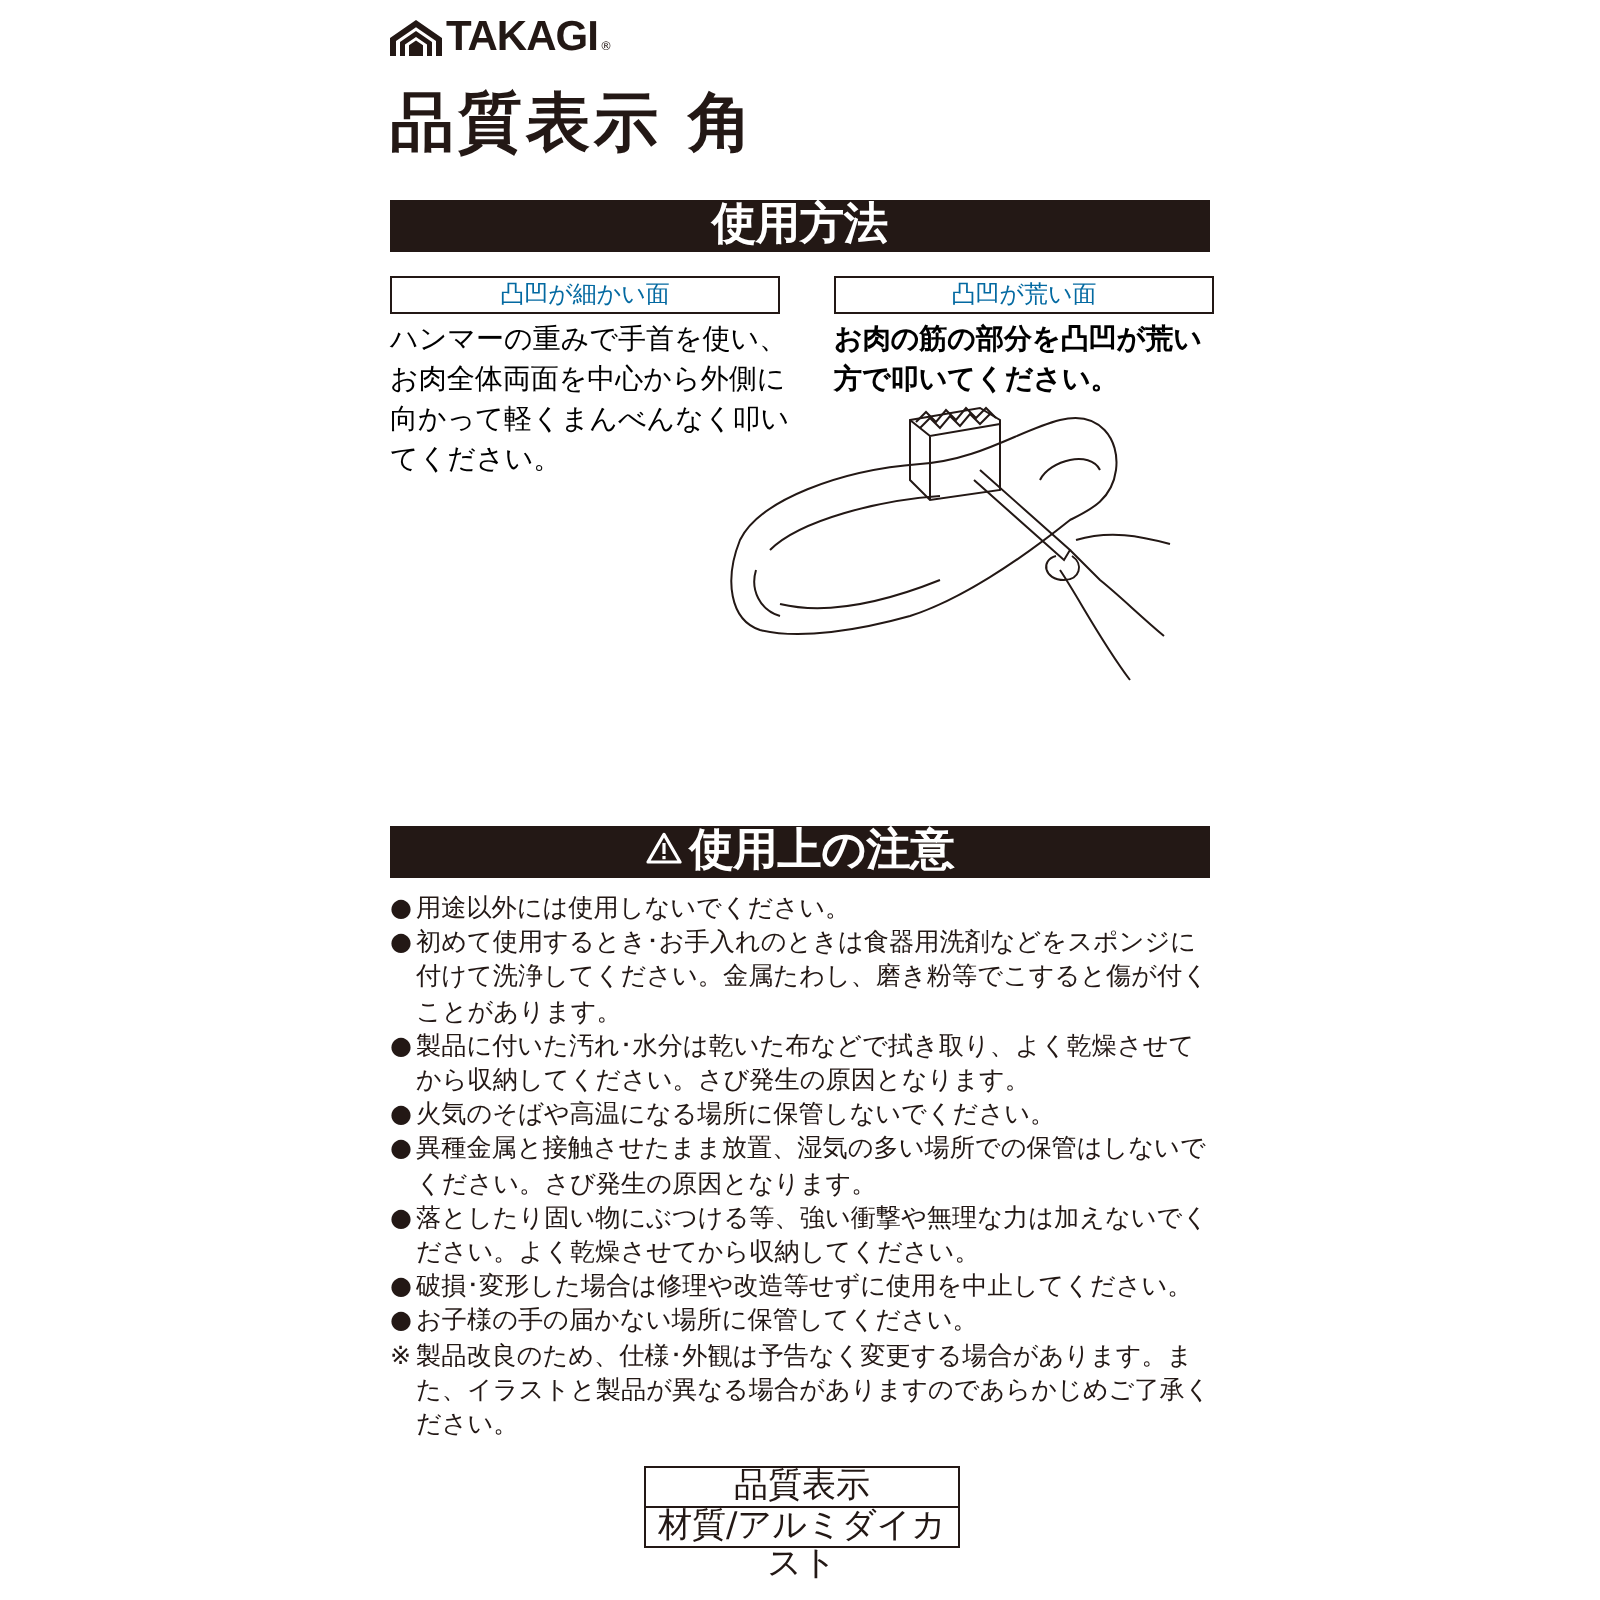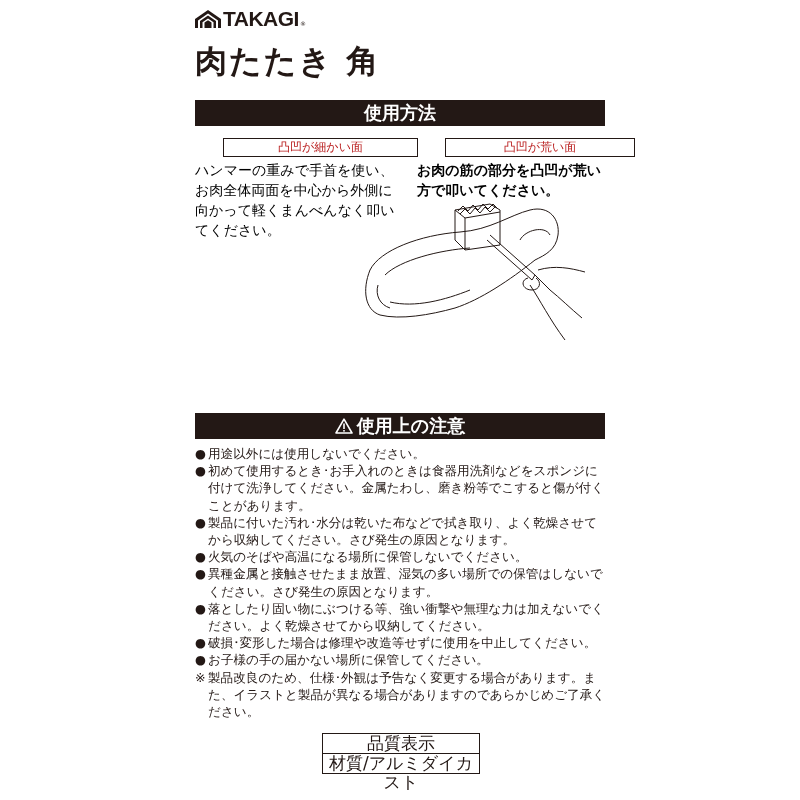--- a/index.html
+++ b/index.html
@@ -10,27 +10,27 @@
   .logo { position:absolute; left:0; top:8px; height:22px; display:flex; align-items:center; }
   .logo svg { display:block; }
   .logo-text { font-family:"Liberation Sans", sans-serif; font-weight:bold; font-size:21px;
                letter-spacing:-0.5px; color:#231815; margin-left:2px; line-height:22px; }
   .logo-reg { font-size:6px; margin-left:1px; align-self:flex-end; margin-bottom:3px; }
 
   .title { position:absolute; left:0; top:40px; font-size:32px; font-weight:bold;
            letter-spacing:2px; line-height:42px; color:#231815; }
 
   .bar { position:absolute; left:0; width:410px; height:26px; background:#231815;
-         color:#ffffff; font-weight:bold; font-size:18px; text-align:center; line-height:26px; }
+         color:#ffffff; font-weight:bold; font-size:22px; text-align:center; line-height:26px; }
   .bar.usage { top:100px; }
   .bar.caution { top:413px; }
   .bar .warn { display:inline-block; vertical-align:middle; margin-right:4px; margin-top:-3px; }
 
   .label-box { position:absolute; top:138px; height:17px; border:1px solid #231815;
-               font-size:12px; line-height:17px; text-align:center; color:#b91c1c;margin-left:28px; }
+               font-size:12px; line-height:17px; text-align:center; color:#0369a1; }
   .label-box.left { left:0; width:193px; }
   .label-box.right { left:222px; width:188px; }
 
   .desc { position:absolute; top:160px; font-size:14px; line-height:20px; color:#000000; }
   .desc.left { left:0; width:200px; }
   .desc.right { left:222px; width:190px;font-weight:bold; }
 
   .illust { position:absolute; left:165px; top:190px; width:240px; height:165px; }
 
   .notes { position:absolute; left:0; top:445px; width:412px; font-size:12.6px; line-height:17.2px; }
@@ -49,21 +49,21 @@
   <div class="logo">
     <svg width="26" height="18" viewBox="0 0 26 18">
       <path d="M13 0 L26 9 L26 18 L23 18 L23 10.5 L13 3.6 L3 10.5 L3 18 L0 18 L0 9 Z" fill="#231815"></path>
       <path d="M13 5.5 L21 11 L21 18 L18.5 18 L18.5 12.2 L13 8.5 L7.5 12.2 L7.5 18 L5 18 L5 11 Z" fill="#231815"></path>
       <path d="M13 10.2 L16.5 12.6 L16.5 18 L9.5 18 L9.5 12.6 Z" fill="#231815"></path>
     </svg>
     <span class="logo-text">TAKAGI</span>
     <span class="logo-reg">®</span>
   </div>
 
-  <div class="title">肉たたき 角</div>
+  <div class="title">品質表示 角</div>
 
   <div class="bar usage">使用方法</div>
 
   <div class="label-box left">凸凹が細かい面</div>
   <div class="label-box right">凸凹が荒い面</div>
 
   <div class="desc left">ハンマーの重みで手首を使い、お肉全体両面を中心から外側に向かって軽くまんべんなく叩いてください。</div>
   <div class="desc right">お肉の筋の部分を凸凹が荒い方で叩いてください。</div>
 
   <svg class="illust" viewBox="0 0 240 165" fill="none" stroke="#231815" stroke-width="1">

